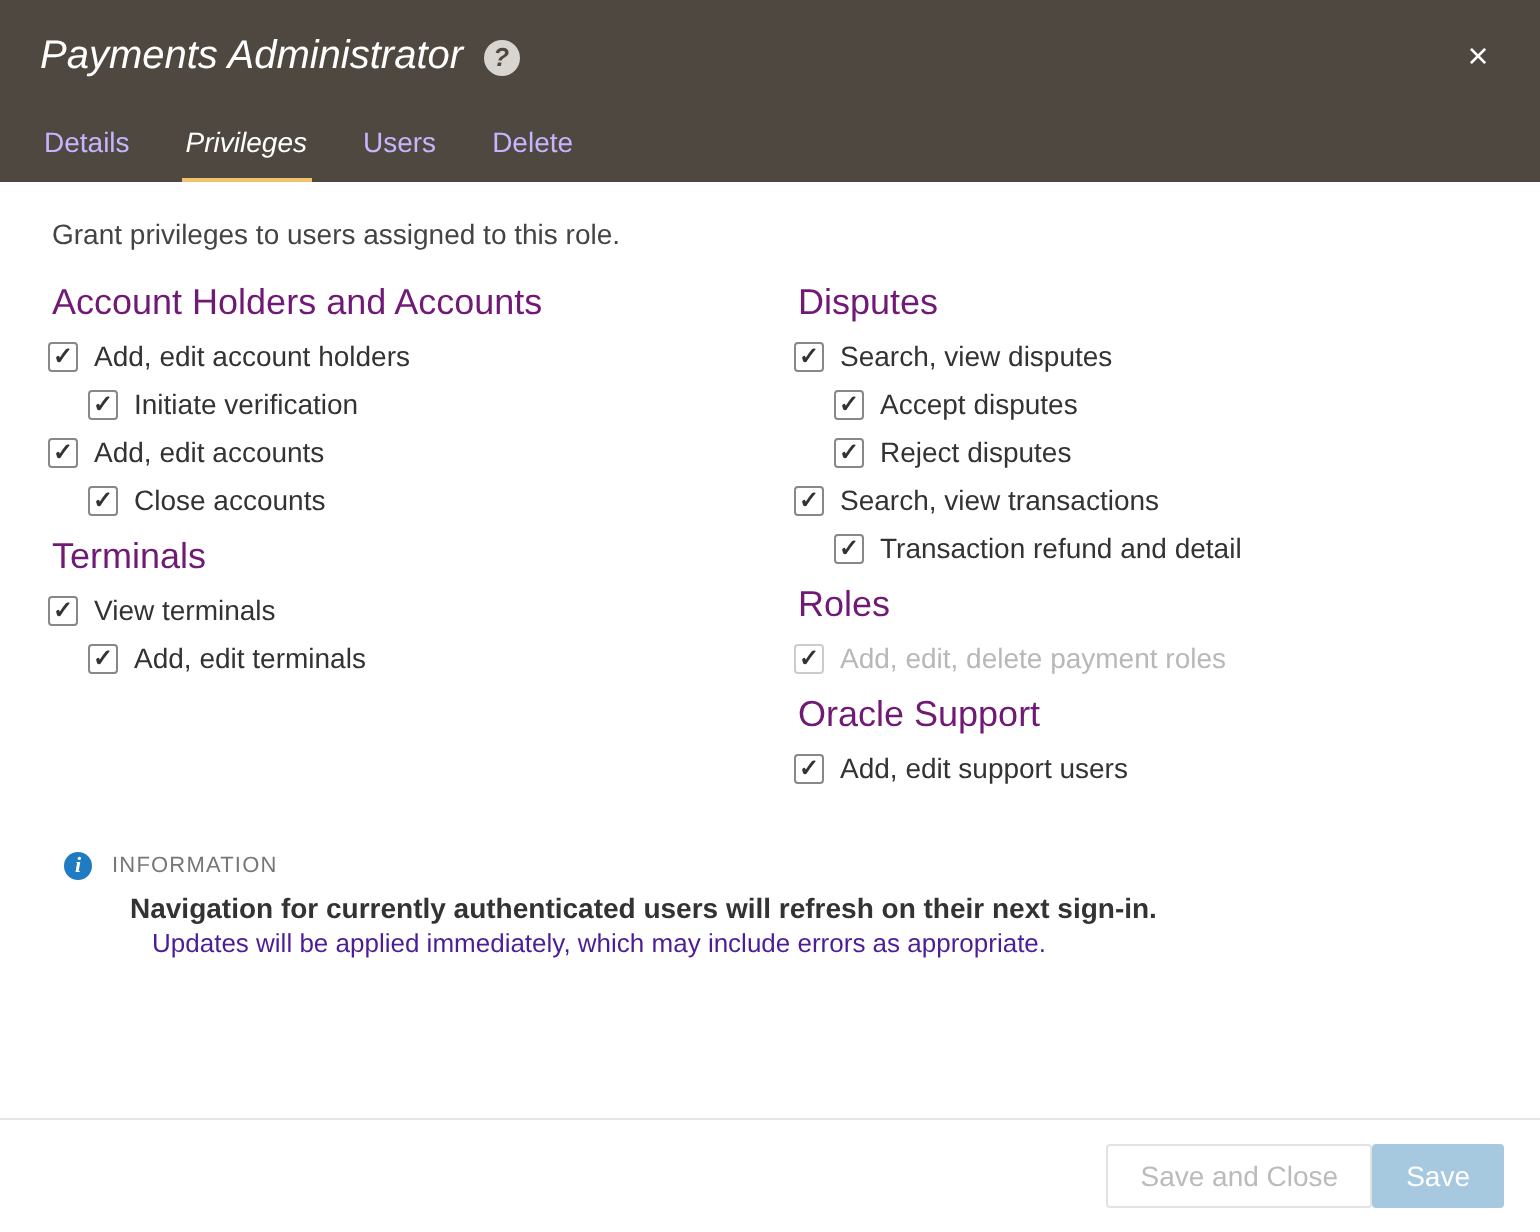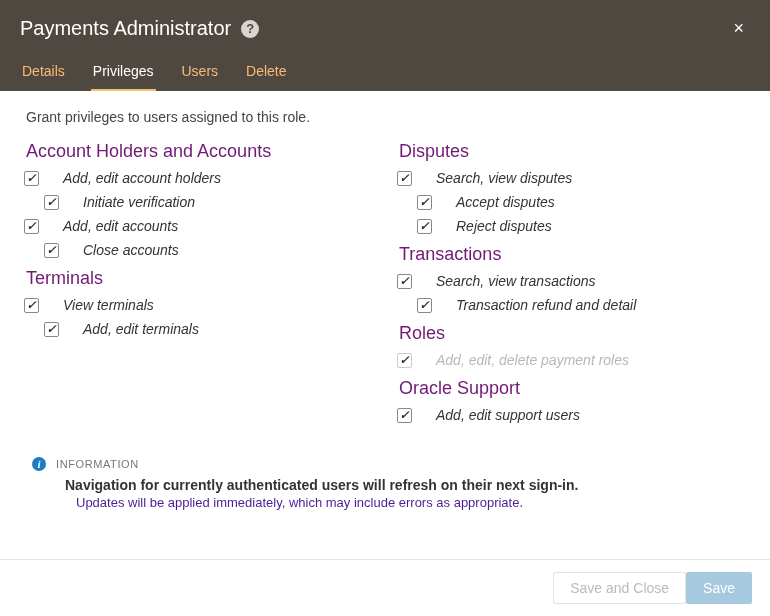--- a/index.html
+++ b/index.html
@@ -22,20 +22,21 @@
   }
   .header {
     background: #4e4841;
     padding: 14px 20px 0 20px;
     color: #fff;
   }
   .title-row {
     display: flex;
     align-items: center;
     justify-content: space-between;
+    font-style: italic;
   }
   .title {
     display: flex;
     align-items: center;
     gap: 10px;
     font-size: 20px;
     font-weight: 400;
   }
   .help-icon {
     width: 18px;
@@ -54,30 +55,31 @@
     font-size: 18px;
     color: #fff;
     padding: 4px 6px;
   }
   .tabs {
     display: flex;
     gap: 24px;
     margin-top: 12px;
   }
   .tab {
-    color: #fdba74;
+    color: #c4b5fd;
     padding: 8px 2px 10px 2px;
     cursor: pointer;
     font-size: 14px;
     border-bottom: 3px solid transparent;
     margin-bottom: -1px;
   }
   .tab.active {
     color: #fff;
     border-bottom: 3px solid #f0c26d;
+    font-style: italic;
   }
   .body {
     flex: 1;
     overflow-y: auto;
     padding: 14px 40px 12px 24px;
     background: #fff;
   }
   .intro {
     color: #444;
     margin: 4px 0 6px 2px;
@@ -92,25 +94,24 @@
     min-width: 0;
   }
   .section-label {
     color: #701a75;
     font-size: 18px;
     margin: 10px 0 6px 2px;
   }
   .check-row {
     display: flex;
     align-items: center;
-    gap: 24px;
+    gap: 8px;
     margin: 8px 0;
     font-size: 14px;
     color: #333;
-    font-style: italic;
   }
   .check-row.indent { margin-left: 20px; }
   .check-row.disabled { color: #b8b8b8; align-items: center; }
   .cb {
     width: 15px;
     height: 15px;
     border: 1px solid #888;
     border-radius: 2px;
     background: #fff;
     display: inline-flex;
@@ -255,21 +256,20 @@
             <span>Search, view disputes</span>
           </div>
           <div class="check-row indent">
             <span class="cb checked"></span>
             <span>Accept disputes</span>
           </div>
           <div class="check-row indent">
             <span class="cb checked"></span>
             <span>Reject disputes</span>
           </div>
-          <div class="section-label">Transactions</div>
           <div class="check-row">
             <span class="cb checked"></span>
             <span>Search, view transactions</span>
           </div>
           <div class="check-row indent">
             <span class="cb checked"></span>
             <span>Transaction refund and detail</span>
           </div>
           <div class="section-label">Roles</div>
           <div class="check-row disabled">

